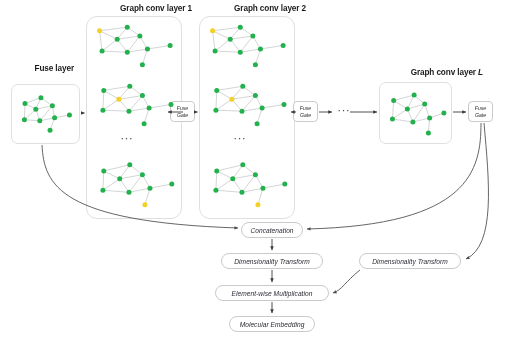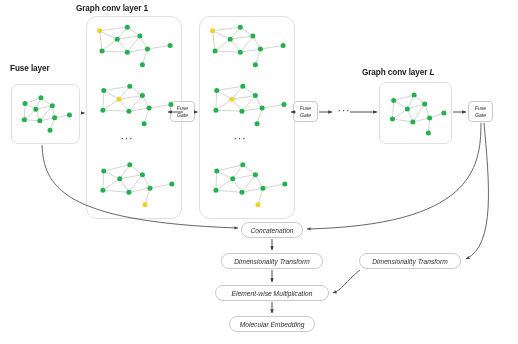--- a/index.html
+++ b/index.html
@@ -3,21 +3,21 @@
 <meta charset="utf-8">
 <style>
   html,body{margin:0;padding:0;background:#ffffff;}
   body{width:518px;height:344px;overflow:hidden;
        font-family:"Liberation Sans","DejaVu Sans",sans-serif;color:#231f20;}
   #root{position:relative;width:518px;height:344px;background:#fff;}
 
   
   .col-head{
     position:absolute;font-size:8.2px;font-weight:bold;color:#1a1a1a;
-    letter-spacing:-0.1px;white-space:nowrap;text-align:left;
+    letter-spacing:-0.1px;white-space:nowrap;text-align:right;
   }
   .col-head i{font-style:italic;}
 
   
   .gbox{
     position:absolute;background:#ffffff;border:1px solid #dfe0e2;
     border-radius:9px;box-sizing:border-box;
   }
   .gbox.tall{border-radius:11px;}
   .gbox.small{border-radius:7px;}
@@ -55,22 +55,23 @@
 </style>
 </head>
 <body>
 
 <div id="root">
 
   <div class="col-head" style="left:10px;top:64px;width:64px;">Fuse layer</div>
 
   <div class="col-head" style="left:76px;top:4px;width:116px;">Graph conv layer 1</div>
 
-
-  <div class="col-head" style="left:362px;top:68px;width:112px;">
+  <div class="col-head" style="left:190px;top:4px;width:116px;">Graph conv layer 2</div>
+
+  <div class="col-head" style="left:371px;top:68px;width:112px;">
     <span>Graph conv layer </span><i>L</i>
   </div>
 
   <div class="gbox small" style="left:11px;top:84px;width:69px;height:60px;"></div>
 
   <div class="gbox tall" style="left:86px;top:16px;width:96px;height:203px;"></div>
 
   <div class="gbox tall" style="left:199px;top:16px;width:96px;height:203px;"></div>
 
   <div class="gbox small" style="left:379px;top:82px;width:73px;height:62px;"></div>

